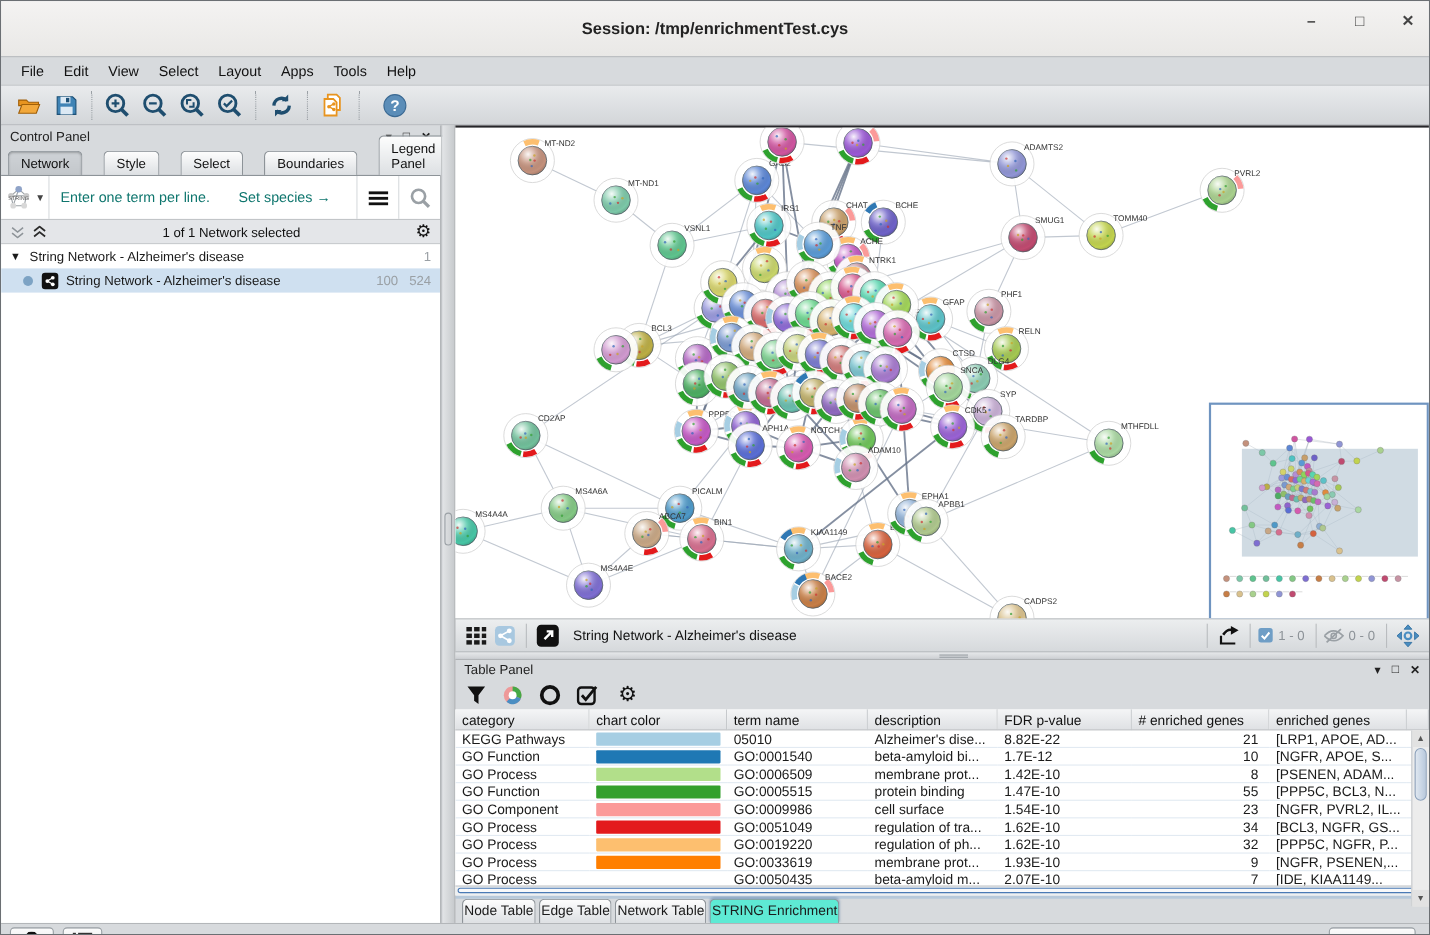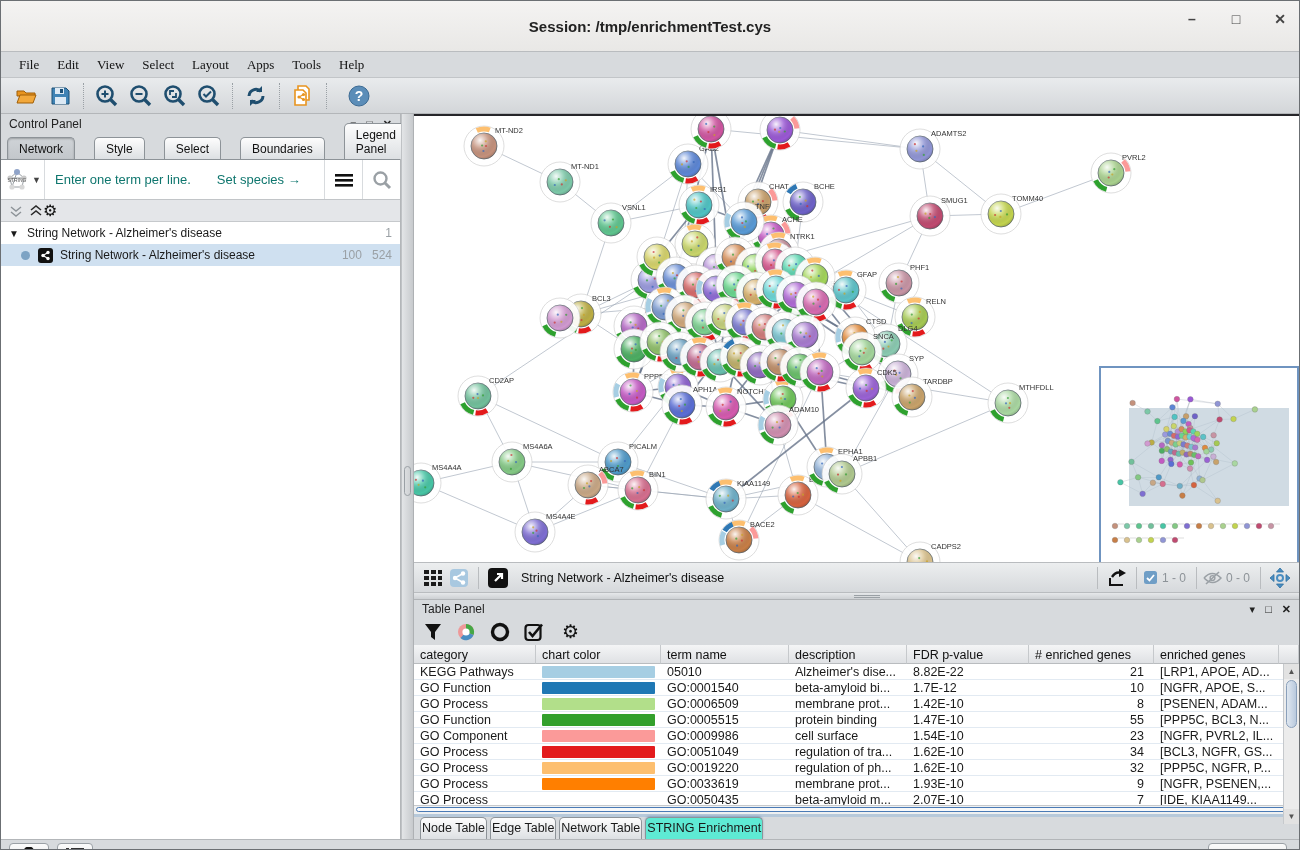--- a/index.html
+++ b/index.html
@@ -8,21 +8,21 @@
          background:#d7dadd; position:relative; border:1px solid #6b6f73; }
 
   
   #titlebar { height:51px; background:linear-gradient(#f4f3f2,#e9e8e6); border-bottom:1px solid #b9bcbf;
               display:flex; align-items:center; justify-content:center; position:relative; }
   #window-title { font-weight:bold; font-size:15px; color:#222; }
   .win-controls { position:absolute; right:10px; top:0; height:35px; display:flex; align-items:center; gap:26px; }
   .win-btn { font-size:14px; font-weight:bold; color:#444; width:18px; text-align:center; cursor:default; }
 
   
-  #menubar { height:26px; background:#d7dadd; border-bottom:1px solid #c2c5c8; display:flex; align-items:center; padding-left:10px; gap:2px;font-family:Liberation Serif, serif; }
+  #menubar { height:26px; background:#d7dadd; border-bottom:1px solid #c2c5c8; display:flex; align-items:center; padding-left:10px; gap:2px; }
   .menu-item { padding:3px 8px; font-size:13px; color:#111; }
 
   
   #toolbar { height:36px; background:linear-gradient(#e9ebed,#d3d6d9); border-bottom:1px solid #b3b6b9;
              display:flex; align-items:center; padding-left:8px; }
   .tb-icon { width:28px; height:28px; margin:0 3px; display:flex; align-items:center; justify-content:center; }
   .tb-sep { width:1px; height:26px; margin:0 6px; border-left:1px dotted #9aa0a5; }
   #search-input { width:235px; height:22px; border:1px solid #9aa0a5; background:#fff; padding:0 6px; font-size:13px;
                   font-family:"Liberation Sans",sans-serif; margin-left:34px; }
   #search-input::placeholder { color:#333; }
@@ -260,20 +260,21 @@
     <div id="net-sel-row">
       <svg width="14" height="12">
           <path d="M2 2 l5 4 5-4 M2 6 l5 4 5-4" fill="none" stroke="#7d8democ" stroke-width="1.4"></path>
           <path d="M2 2 l5 4 5-4" fill="none" stroke="#8d9398" stroke-width="1.4"></path>
           <path d="M2 7 l5 4 5-4" fill="none" stroke="#8d9398" stroke-width="1.4"></path>
         </svg>
       <svg width="14" height="12" style="margin-left:6px;">
           <path d="M2 10 l5-4 5 4" fill="none" stroke="#2a2a2a" stroke-width="1.6"></path>
           <path d="M2 5 l5-4 5 4" fill="none" stroke="#2a2a2a" stroke-width="1.6"></path>
         </svg>
+      <span class="label">1 of 1 Network selected</span>
       <span class="gear">⚙</span>
     </div>
 
     <div id="net-tree">
       <div class="tree-row">
         <span class="tree-caret">▼</span>
         <span class="tr-label">String Network - Alzheimer's disease</span>
         <span class="cnt">1</span>
       </div>
       <div class="tree-row selected" style="padding-left:18px;">

